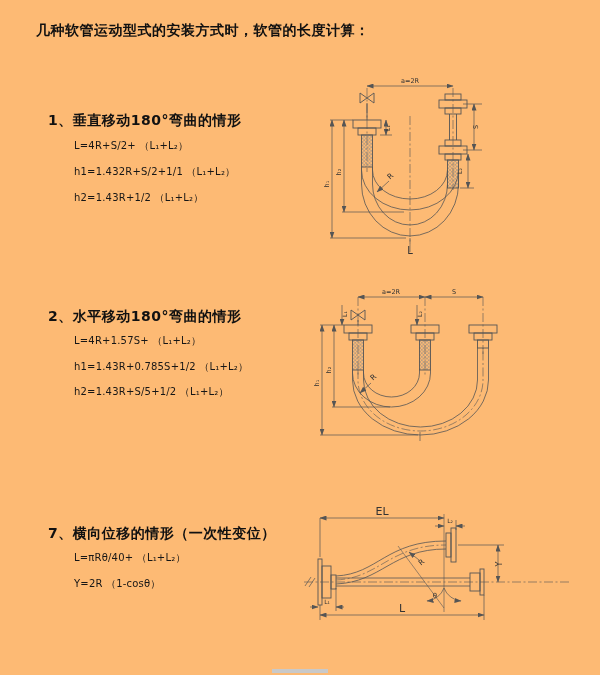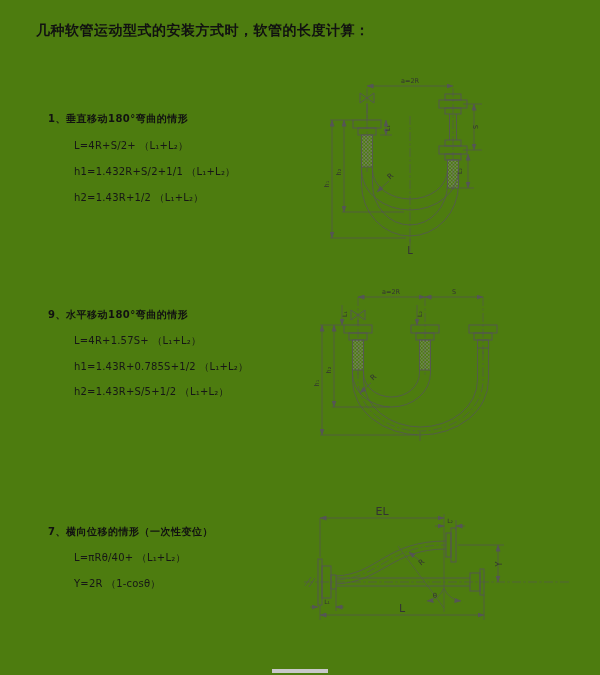--- a/index.html
+++ b/index.html
@@ -1,25 +1,25 @@
 <!DOCTYPE html>
 <html><head>
 <meta charset="utf-8">
 <style>
   html,body{margin:0;padding:0;background:#ffffff;}
   .page{
-    position:relative;width:600px;height:675px;background:#4d7c0f;overflow:hidden;
+    position:relative;width:600px;height:675px;background:#fdba74;overflow:hidden;
     font-family:"DejaVu Sans","Liberation Sans",sans-serif;color:#1a1a1a;
   }
   .title{
     position:absolute;left:36px;top:22px;font-size:14px;font-weight:700;color:#111;
     letter-spacing:0.5px;white-space:nowrap;
   }
   .heading{
-    position:absolute;font-size:10px;font-weight:700;color:#111;white-space:nowrap;letter-spacing:0.5px;
+    position:absolute;font-size:14px;font-weight:700;color:#111;white-space:nowrap;letter-spacing:0.5px;
   }
   .formula{
     position:absolute;font-size:10px;font-weight:400;color:#161616;white-space:nowrap;letter-spacing:0.2px;
   }
   svg.diag{position:absolute;}
   svg.diag text{fill:#333;font-family:"DejaVu Sans","Liberation Sans",sans-serif;}
   .page-edge-mark{position:absolute;left:272px;top:669px;width:56px;height:4px;background:#c9c9c9;}
 </style>
 </head>
 <body>
@@ -122,21 +122,21 @@
     <text x="100" y="11" font-size="6.5" text-anchor="middle">a=2R</text>
     <text x="19" y="112" font-size="6.5" text-anchor="middle" transform="rotate(-90 19 112)">h₁</text>
     <text x="31" y="100" font-size="6.5" text-anchor="middle" transform="rotate(-90 31 100)">h₂</text>
     <text x="80" y="56" font-size="6" text-anchor="middle" transform="rotate(-90 80 56)">L₁</text>
     <text x="168" y="55" font-size="6.5" text-anchor="middle" transform="rotate(-90 168 55)">S</text>
     <text x="152" y="99" font-size="6" text-anchor="middle" transform="rotate(-90 152 99)">L₂</text>
     <text x="82" y="106" font-size="7.5" text-anchor="middle" transform="rotate(-42 82 106)">R</text>
     <text x="100" y="182" font-size="10" text-anchor="middle" fill="#222">L</text>
   </svg>
 
-  <div class="heading" style="left:48px;top:308px">9、水平移动180°弯曲的情形</div>
+  <div class="heading" style="left:48px;top:308px">2、水平移动180°弯曲的情形</div>
   <div class="formula" style="left:74px;top:334px">L=4R+1.57S+ （L₁+L₂）</div>
   <div class="formula" style="left:74px;top:360px">h1=1.43R+0.785S+1/2 （L₁+L₂）</div>
   <div class="formula" style="left:74px;top:385px">h2=1.43R+S/5+1/2 （L₁+L₂）</div>
 
   <svg class="diag" style="left:308px;top:285px" width="292" height="178" viewBox="0 0 292 178">
     <defs>
       <marker id="ar2" markerWidth="7" markerHeight="5" refX="6.5" refY="2.5" orient="auto-start-reverse" markerUnits="userSpaceOnUse">
         <path d="M0,0L7,2.5L0,5Z" fill="#555"></path>
       </marker>
       <pattern id="hx2" width="3.5" height="3.5" patternUnits="userSpaceOnUse">

